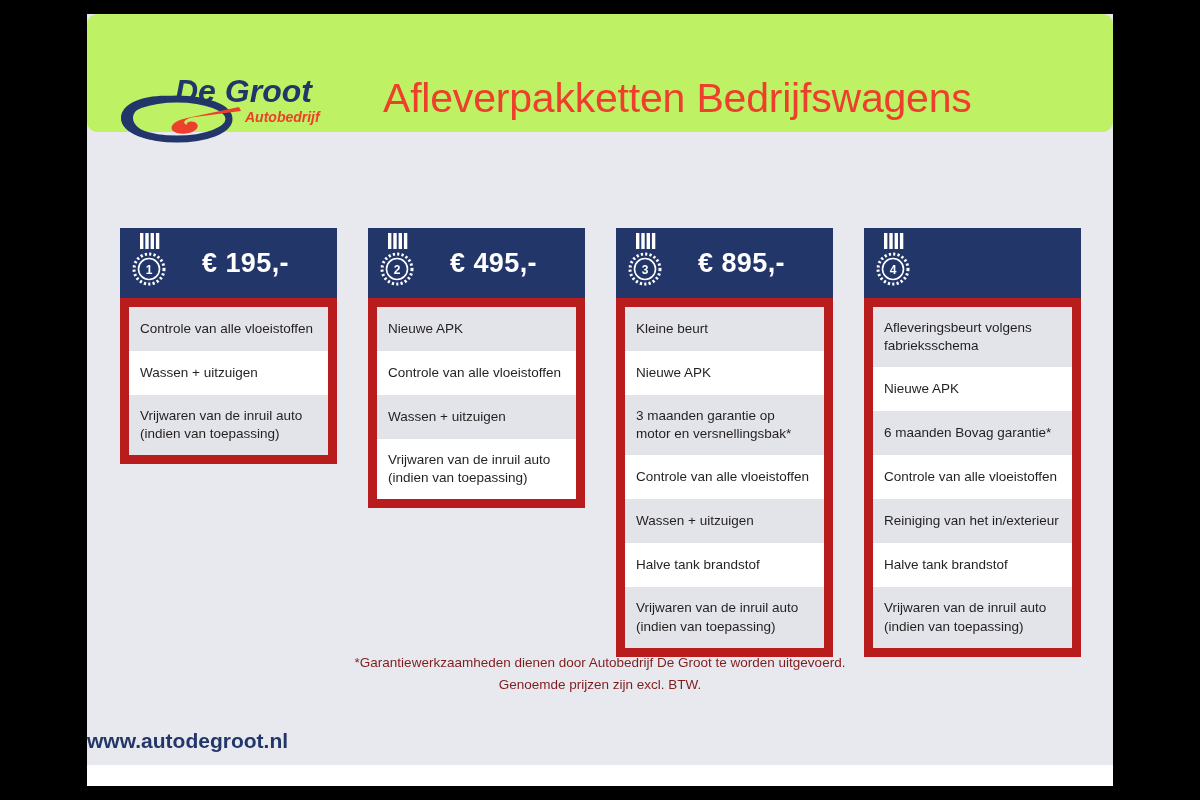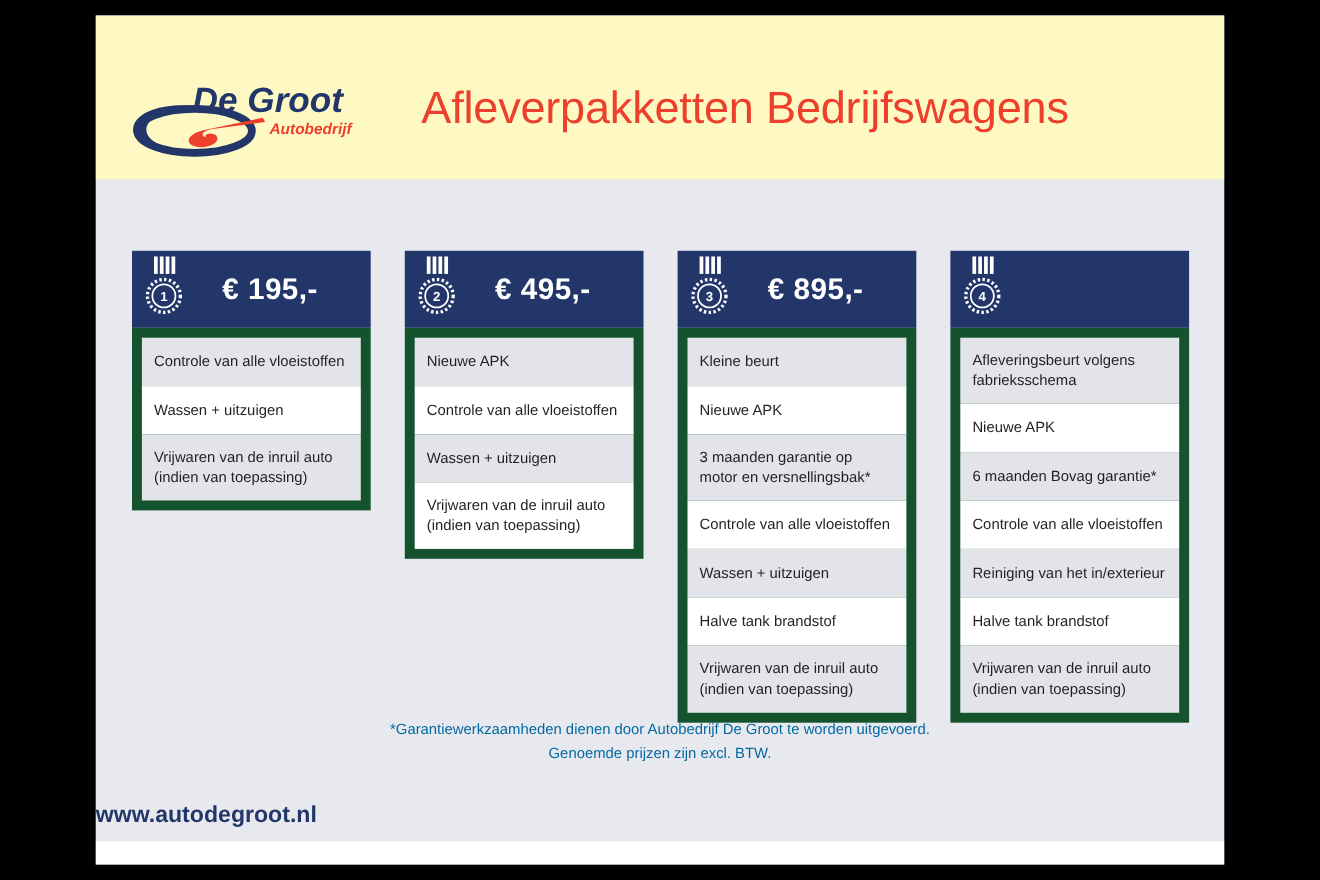--- a/index.html
+++ b/index.html
@@ -14,22 +14,23 @@
     position: absolute;
     left: 87px; top: 14px;
     width: 1026px; height: 772px;
     background: #e8e9ef;
     overflow: hidden;
   }
 
   
   .header-band {
     position: absolute; left: 0; top: 0;
-    width: 1026px; height: 149px;
-    background: #fef9c3;
+    width: 1026px; height: 118px;
+    background: #bef264;
+    border-radius: 10px;
   }
   .logo-wrap {
     position: absolute; left: 28px; top: 56px;
     width: 230px; height: 80px;
   }
   .logo-svg { display: block; }
 
   .poster-title {
     position: absolute;
     left: 296px; top: 61px;
@@ -65,42 +66,42 @@
     color: #ffffff;
     font-size: 27px;
     font-weight: 700;
     letter-spacing: 0.4px;
     padding-right: 12px;
     white-space: nowrap;
   }
   .card-head.wide .price { font-size: 25px; padding-right: 2px; }
 
   .card-list {
-    background: #14532d;
+    background: #b91c1c;
     padding: 9px;
   }
   .list-row {
     background: #ffffff;
     padding: 12px 11px;
     min-height: 44px;
     display: flex;
     align-items: center;
     color: #231f20;
     font-size: 13.5px;
     line-height: 1.35;
   }
   .list-row.alt { background: #e3e4ea; }
   .list-row span { display: block; }
 
   
   .footnotes {
     position: absolute;
     left: 0; right: 0; top: 638px;
     text-align: center;
-    color: #0369a1;
+    color: #7f1d1d;
     font-size: 13.5px;
     line-height: 1.65;
   }
   .site-url {
     position: absolute;
     left: 0; right: 0; top: 715px;
     text-align: left;
     color: #22366a;
     font-size: 21px;
     font-weight: 700;

